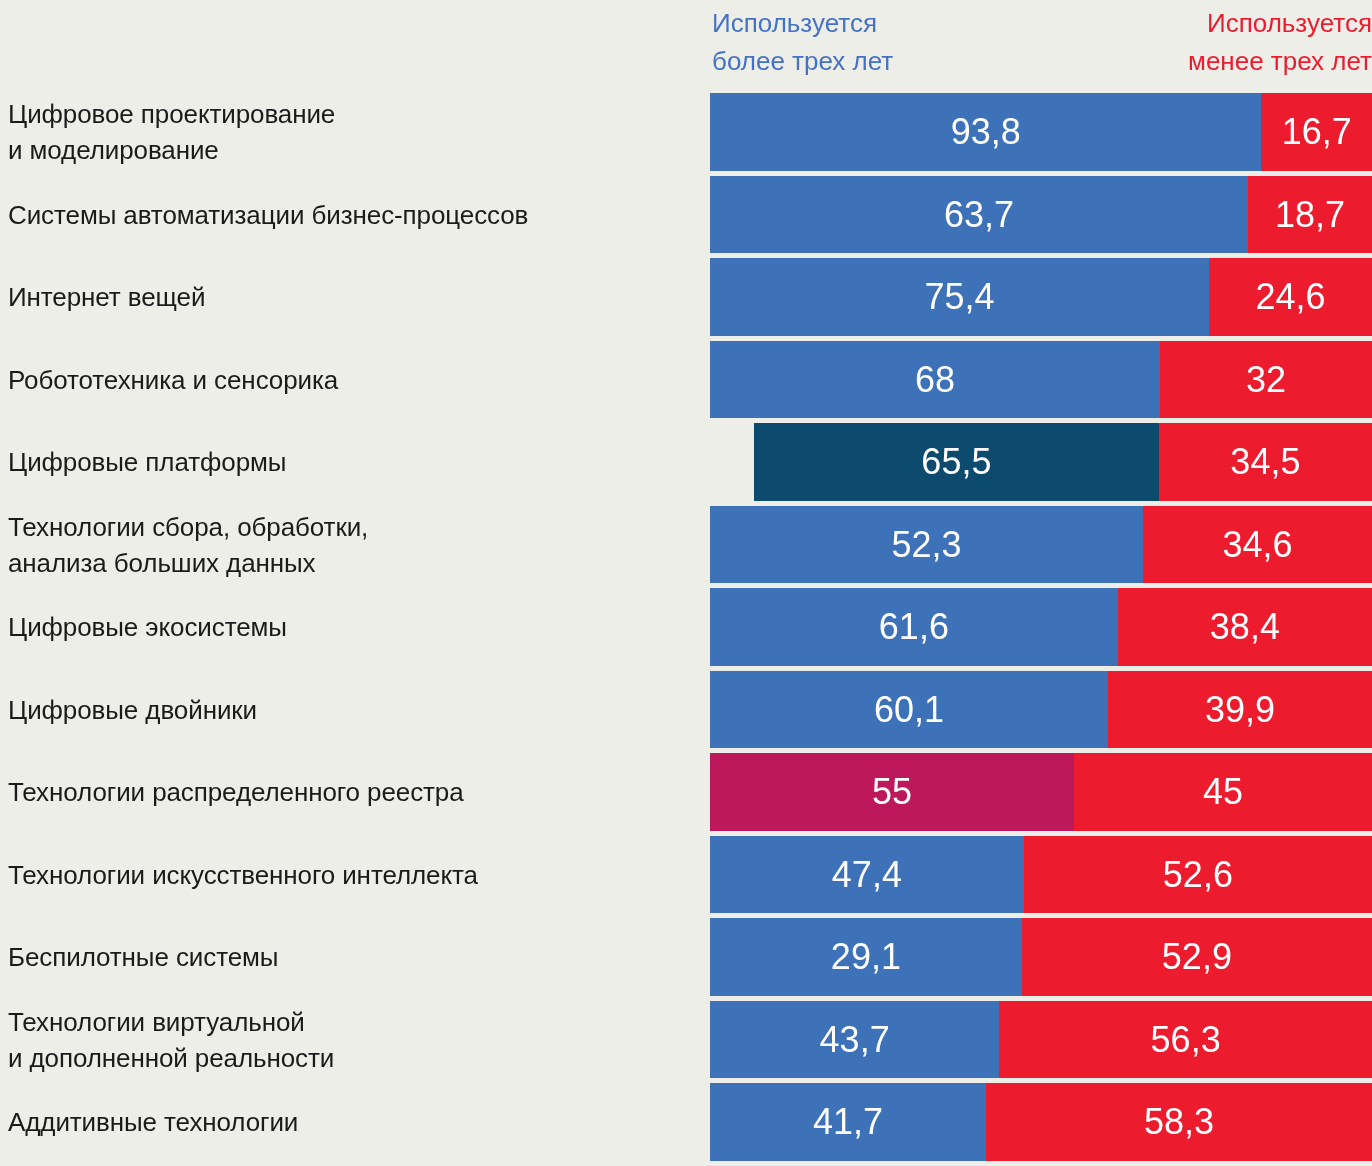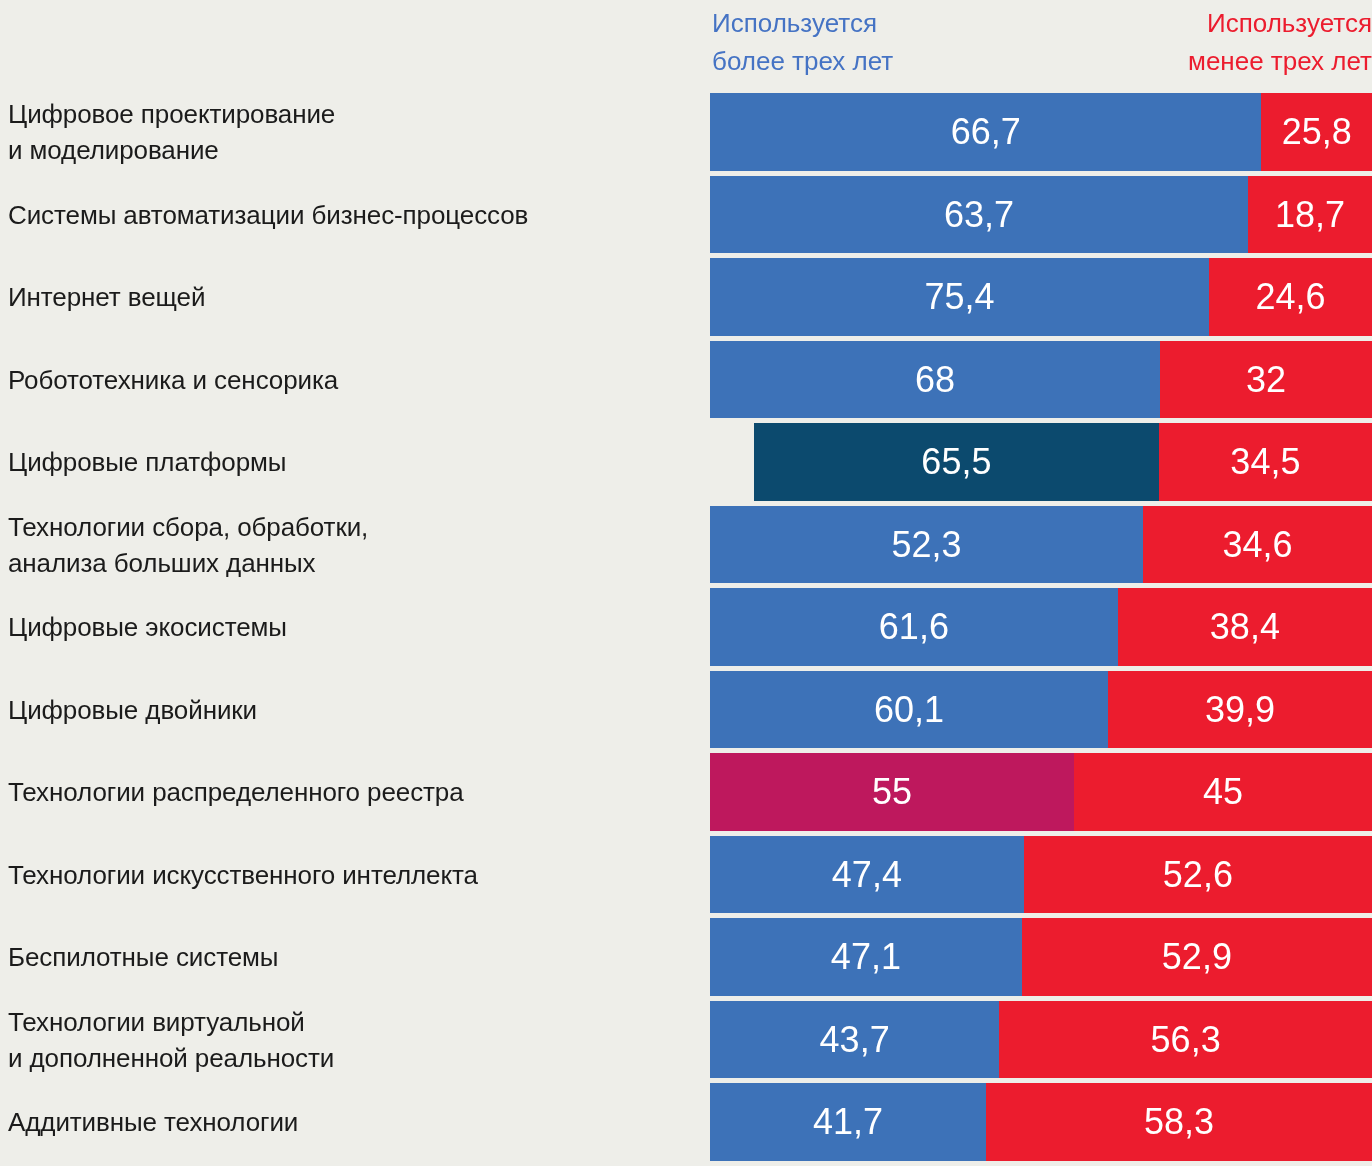--- a/index.html
+++ b/index.html
@@ -110,22 +110,22 @@
 более трех лет</div>
     <div class="legend-entry right">Используется
 менее трех лет</div>
   </div>
 
   <div class="rows" id="rows">
       <div class="row" style="top: 0px; height: 78px;">
         <div class="row-label">Цифровое проектирование
 и моделирование</div>
         <div class="bar-track">
-          <div class="seg seg-more" style="width: 83.3%; background: rgb(61, 114, 184);">66,7</div>
-          <div class="seg seg-less" style="width: 16.7%; background: rgb(236, 28, 46);">25,8</div>
+          <div class="seg seg-more" style="width: 83.3%; background: rgb(61, 114, 184);">93,8</div>
+          <div class="seg seg-less" style="width: 16.7%; background: rgb(236, 28, 46);">16,7</div>
         </div>
       </div>
       <div class="row" style="top: 83px; height: 77px;">
         <div class="row-label">Системы автоматизации бизнес-процессов</div>
         <div class="bar-track">
           <div class="seg seg-more" style="width: 81.3%; background: rgb(61, 114, 184);">63,7</div>
           <div class="seg seg-less" style="width: 18.7%; background: rgb(236, 28, 46);">18,7</div>
         </div>
       </div>
       <div class="row" style="top: 165px; height: 78px;">
@@ -181,21 +181,21 @@
       <div class="row" style="top: 743px; height: 77px;">
         <div class="row-label">Технологии искусственного интеллекта</div>
         <div class="bar-track">
           <div class="seg seg-more" style="width: 47.4%; background: rgb(61, 114, 184);">47,4</div>
           <div class="seg seg-less" style="width: 52.6%; background: rgb(236, 28, 46);">52,6</div>
         </div>
       </div>
       <div class="row" style="top: 825px; height: 78px;">
         <div class="row-label">Беспилотные системы</div>
         <div class="bar-track">
-          <div class="seg seg-more" style="width: 47.1%; background: rgb(61, 114, 184);">47,1</div>
+          <div class="seg seg-more" style="width: 47.1%; background: rgb(61, 114, 184);">29,1</div>
           <div class="seg seg-less" style="width: 52.9%; background: rgb(236, 28, 46);">52,9</div>
         </div>
       </div>
       <div class="row" style="top: 908px; height: 77px;">
         <div class="row-label">Технологии виртуальной
 и дополненной реальности</div>
         <div class="bar-track">
           <div class="seg seg-more" style="width: 43.7%; background: rgb(61, 114, 184);">43,7</div>
           <div class="seg seg-less" style="width: 56.3%; background: rgb(236, 28, 46);">56,3</div>
         </div>

